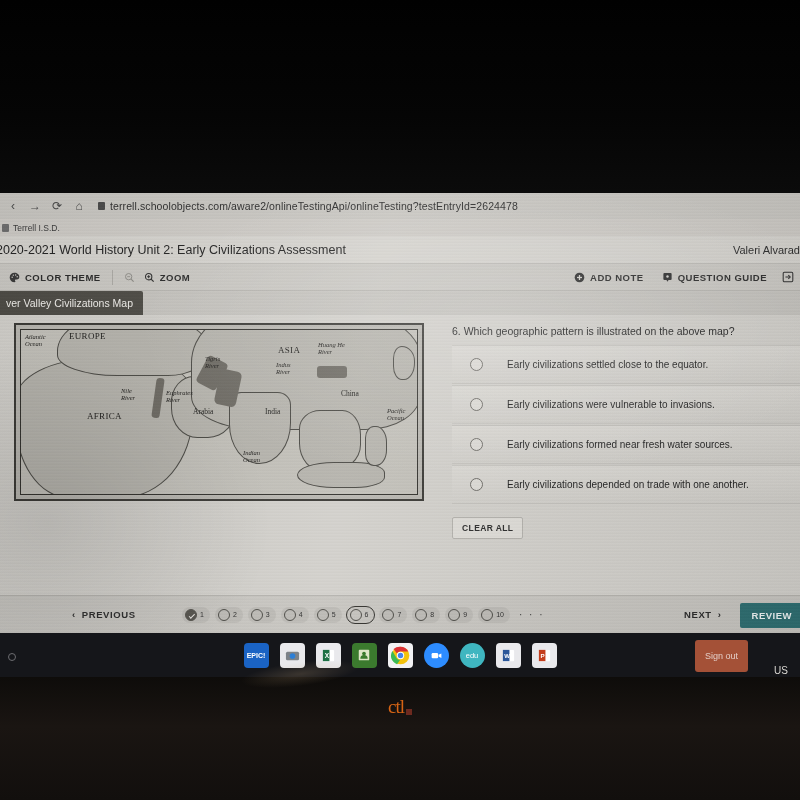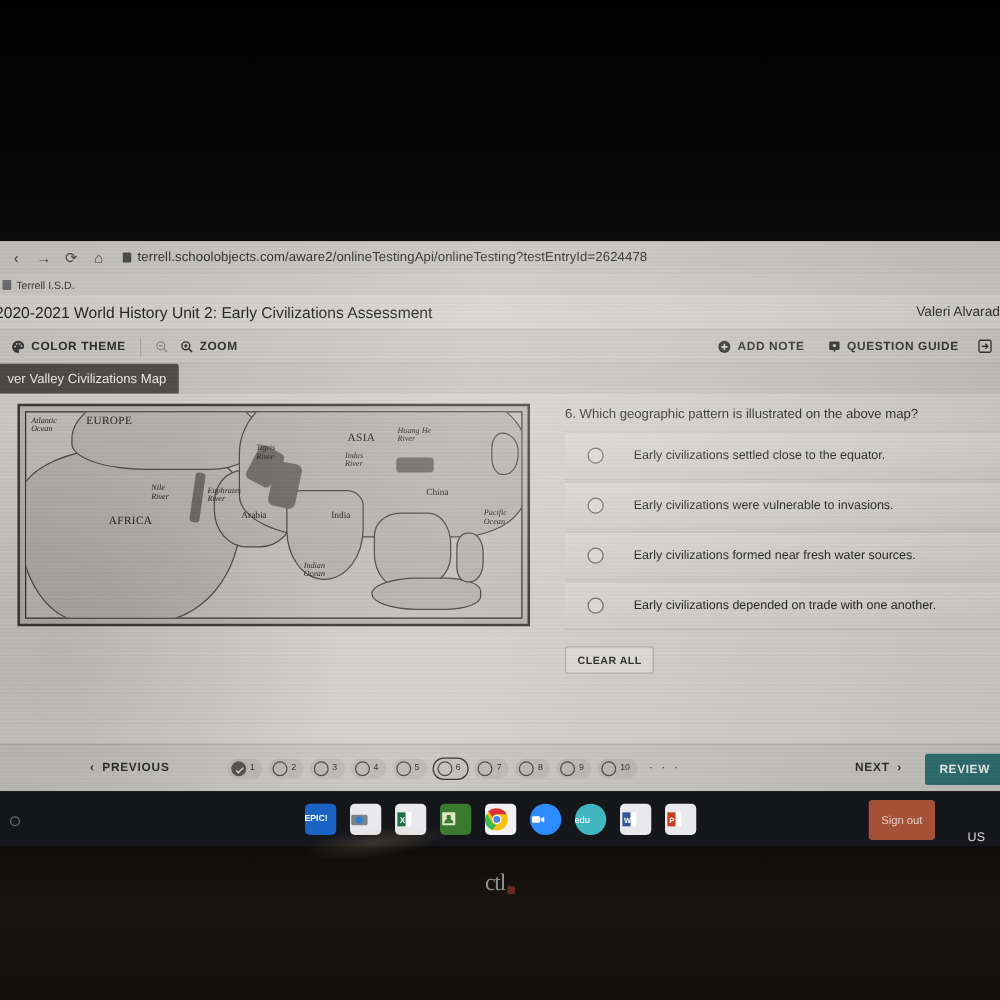--- a/index.html
+++ b/index.html
@@ -215,21 +215,21 @@
   }
 
   
   .shelf {
     position: absolute; left: 0; top: 633px; width: 800px; height: 44px;
     background: #15161a;
     display: flex; align-items: center; justify-content: center; gap: 11px;
   }
   .shelf-ico {
     width: 25px; height: 25px; border-radius: 4px;
-    display: flex; align-items: center; justify-content: flex-start;
+    display: flex; align-items: center; justify-content: center;
     font-size: 8px; font-weight: bold; color: #fff; overflow: hidden;
     position: relative;
   }
   .shelf-left-dot {
     position: absolute; left: 8px; top: 653px;
     width: 8px; height: 8px; border-radius: 50%;
     border: 1.2px solid #6c6c70;
   }
   .signout {
     position: absolute; right: 52px; top: 640px;
@@ -240,21 +240,21 @@
   .us-text { position: absolute; right: 12px; top: 665px; font-size: 10px; color: #d9d7d2; }
 
   
   .deck {
     position: absolute; left: 0; top: 677px; width: 800px; height: 123px;
     background: linear-gradient(180deg,#0e0c0a 0%, #1a1512 40%, #120f0d 100%);
   }
   .brand {
     position: absolute; left: 50%; top: 696px; transform: translateX(-50%);
     font-family: "Liberation Serif", serif;
-    font-size: 19px; color: #a3a3a3; letter-spacing: -1px;
+    font-size: 19px; color: #f97316; letter-spacing: -1px;
     display: flex; align-items: flex-end; gap: 2px; opacity: .85;
   }
   .brand-sq { width: 6px; height: 6px; background: #7d2f22; margin-bottom: 3px; }
   .deck-smudge {
     position: absolute; left: 240px; top: 662px; width: 120px; height: 24px;
     background: radial-gradient(ellipse at center, rgba(190,160,120,0.22), rgba(0,0,0,0) 70%);
     transform: rotate(-7deg);
   }
 </style>
 </head>

